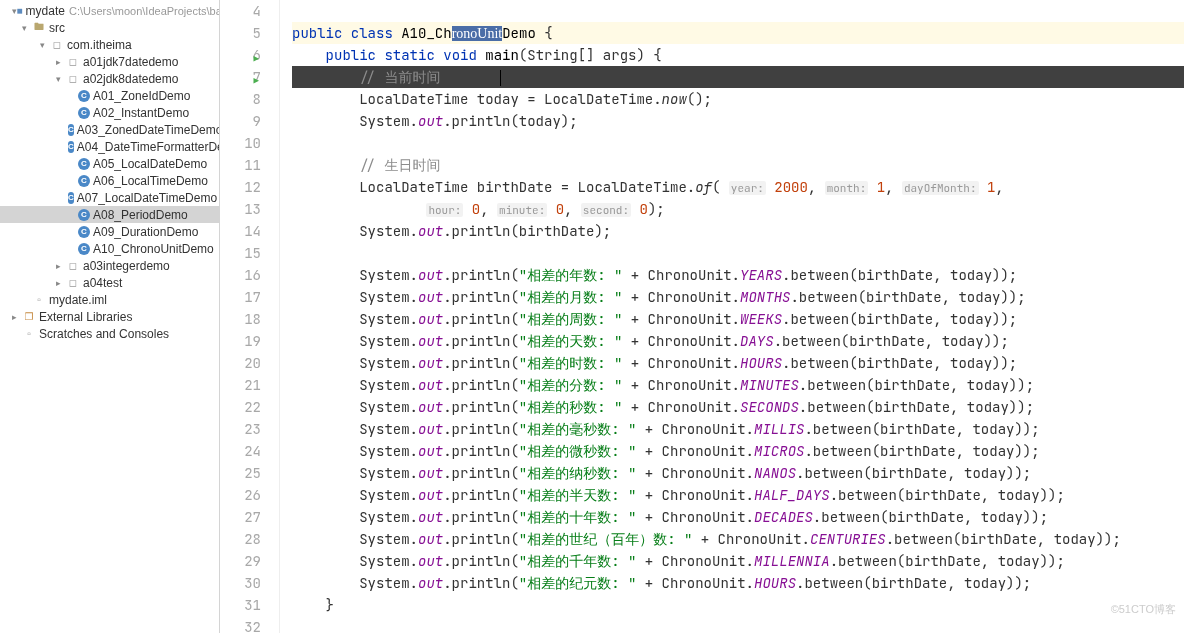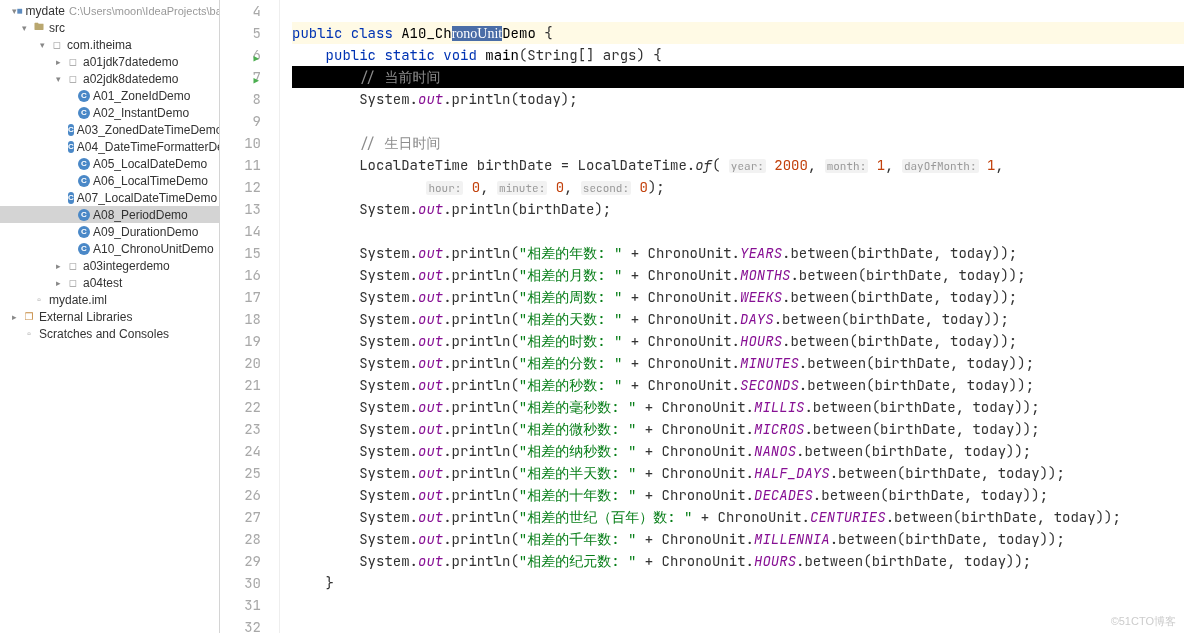--- a/index.html
+++ b/index.html
@@ -16,34 +16,34 @@
   .ico-class { background:#4a88c7; color:#fff; border-radius:7px; width:12px; height:12px; font-size:8px; font-weight:bold; }
   .ico-file { color:#888; } .ico-lib { color:#c78c44; }
   .path-hint { color:#999; margin-left:4px; font-size:11px; }
   .editor { flex:1; display:flex; background:#fff; overflow:auto; font-family:"Consolas","JetBrains Mono",monospace; font-size:14px; line-height:22px; }
   .gutter { width:60px; background:#fff; text-align:right; color:#a8a8a8; padding-right:18px; user-select:none; position:relative; border-right:1px solid #eee;}
   .gutter-line { height:22px; position:relative; }
   .run-ico { position:absolute; right:2px; top:4px; color:#4caf50; font-size:9px; }
   .code { flex:1; padding-left:12px; }
   .code-line { height:22px; white-space:pre; }
   .hl-line { background:#fffae5; }
-  .hl-caret { background:#000000; }
+  .hl-caret { background:#404040; }
   .kw { color:#0033b3; font-weight:normal; } 
   .type { color:#000; }
   .meth { color:#000; }
   .field { color:#871094; font-style:italic;margin-top:48px; }
   .static-m { font-style:italic; }
   .str { color:#067d17; }
   .cmt { color:#8c8c8c; }
   .num { color:#c2410c; }
   .pkg { color:#000; }
   .param-hint { color:#999; background:#f2f2f2; font-size:11px; padding:0 2px; border-radius:2px;margin-top:26px; }
   .sel-txt { background:#4a6da7; color:#fff;font-family:Liberation Serif, serif; }
   .caret { display:inline-block; width:1px; height:16px; background:#000; vertical-align:middle; margin:0 1px; }
-  .watermark { position:fixed; right:8px; bottom:4px; color:#ccc; font-size:11px; }
+  .watermark { position:fixed; right:8px; bottom:16px; color:#ccc; font-size:11px; }
 </style>
 </head>
 <body>
 
 <div class="app">
   <div class="sidebar" id="tree">
       <div class="tree-row indent-1">
         <span class="exp">▾</span>
         <span class="ico ico-mod">■</span>
         <span>mydate</span>
@@ -175,20 +175,21 @@
         <div class="gutter-line">29</div>
         <div class="gutter-line">30</div>
         <div class="gutter-line">31</div>
         <div class="gutter-line">32</div>
       </div>
     <div class="code" id="code">
         <div class="code-line"></div>
         <div class="code-line hl-line"><span class="kw">public</span> <span class="kw">class</span> <span class="type">A10_Ch</span><span class="sel-txt">ronoUnit</span><span class="type">Demo</span> {</div>
         <div class="code-line">    <span class="kw">public</span> <span class="kw">static</span> <span class="kw">void</span> <span class="meth">main</span>(String[] args) {</div>
         <div class="code-line hl-caret">        <span class="cmt">// 当前时间</span>       <span class="caret"></span></div>
+        <div class="code-line">        LocalDateTime today = LocalDateTime.<span class="static-m">now</span>();</div>
         <div class="code-line">        System.<span class="field">out</span>.println(today);</div>
         <div class="code-line"></div>
         <div class="code-line">        <span class="cmt">// 生日时间</span></div>
         <div class="code-line">        LocalDateTime birthDate = LocalDateTime.<span class="static-m">of</span>( <span class="param-hint">year:</span> <span class="num">2000</span>, <span class="param-hint">month:</span> <span class="num">1</span>, <span class="param-hint">dayOfMonth:</span> <span class="num">1</span>,</div>
         <div class="code-line">                <span class="param-hint">hour:</span> <span class="num">0</span>, <span class="param-hint">minute:</span> <span class="num">0</span>, <span class="param-hint">second:</span> <span class="num">0</span>);</div>
         <div class="code-line">        System.<span class="field">out</span>.println(birthDate);</div>
         <div class="code-line"></div>
         <div class="code-line">        System.<span class="field">out</span>.println(<span class="str">"相差的年数: "</span> + ChronoUnit.<span class="field">YEARS</span>.between(birthDate, today));</div>
         <div class="code-line">        System.<span class="field">out</span>.println(<span class="str">"相差的月数: "</span> + ChronoUnit.<span class="field">MONTHS</span>.between(birthDate, today));</div>
         <div class="code-line">        System.<span class="field">out</span>.println(<span class="str">"相差的周数: "</span> + ChronoUnit.<span class="field">WEEKS</span>.between(birthDate, today));</div>

